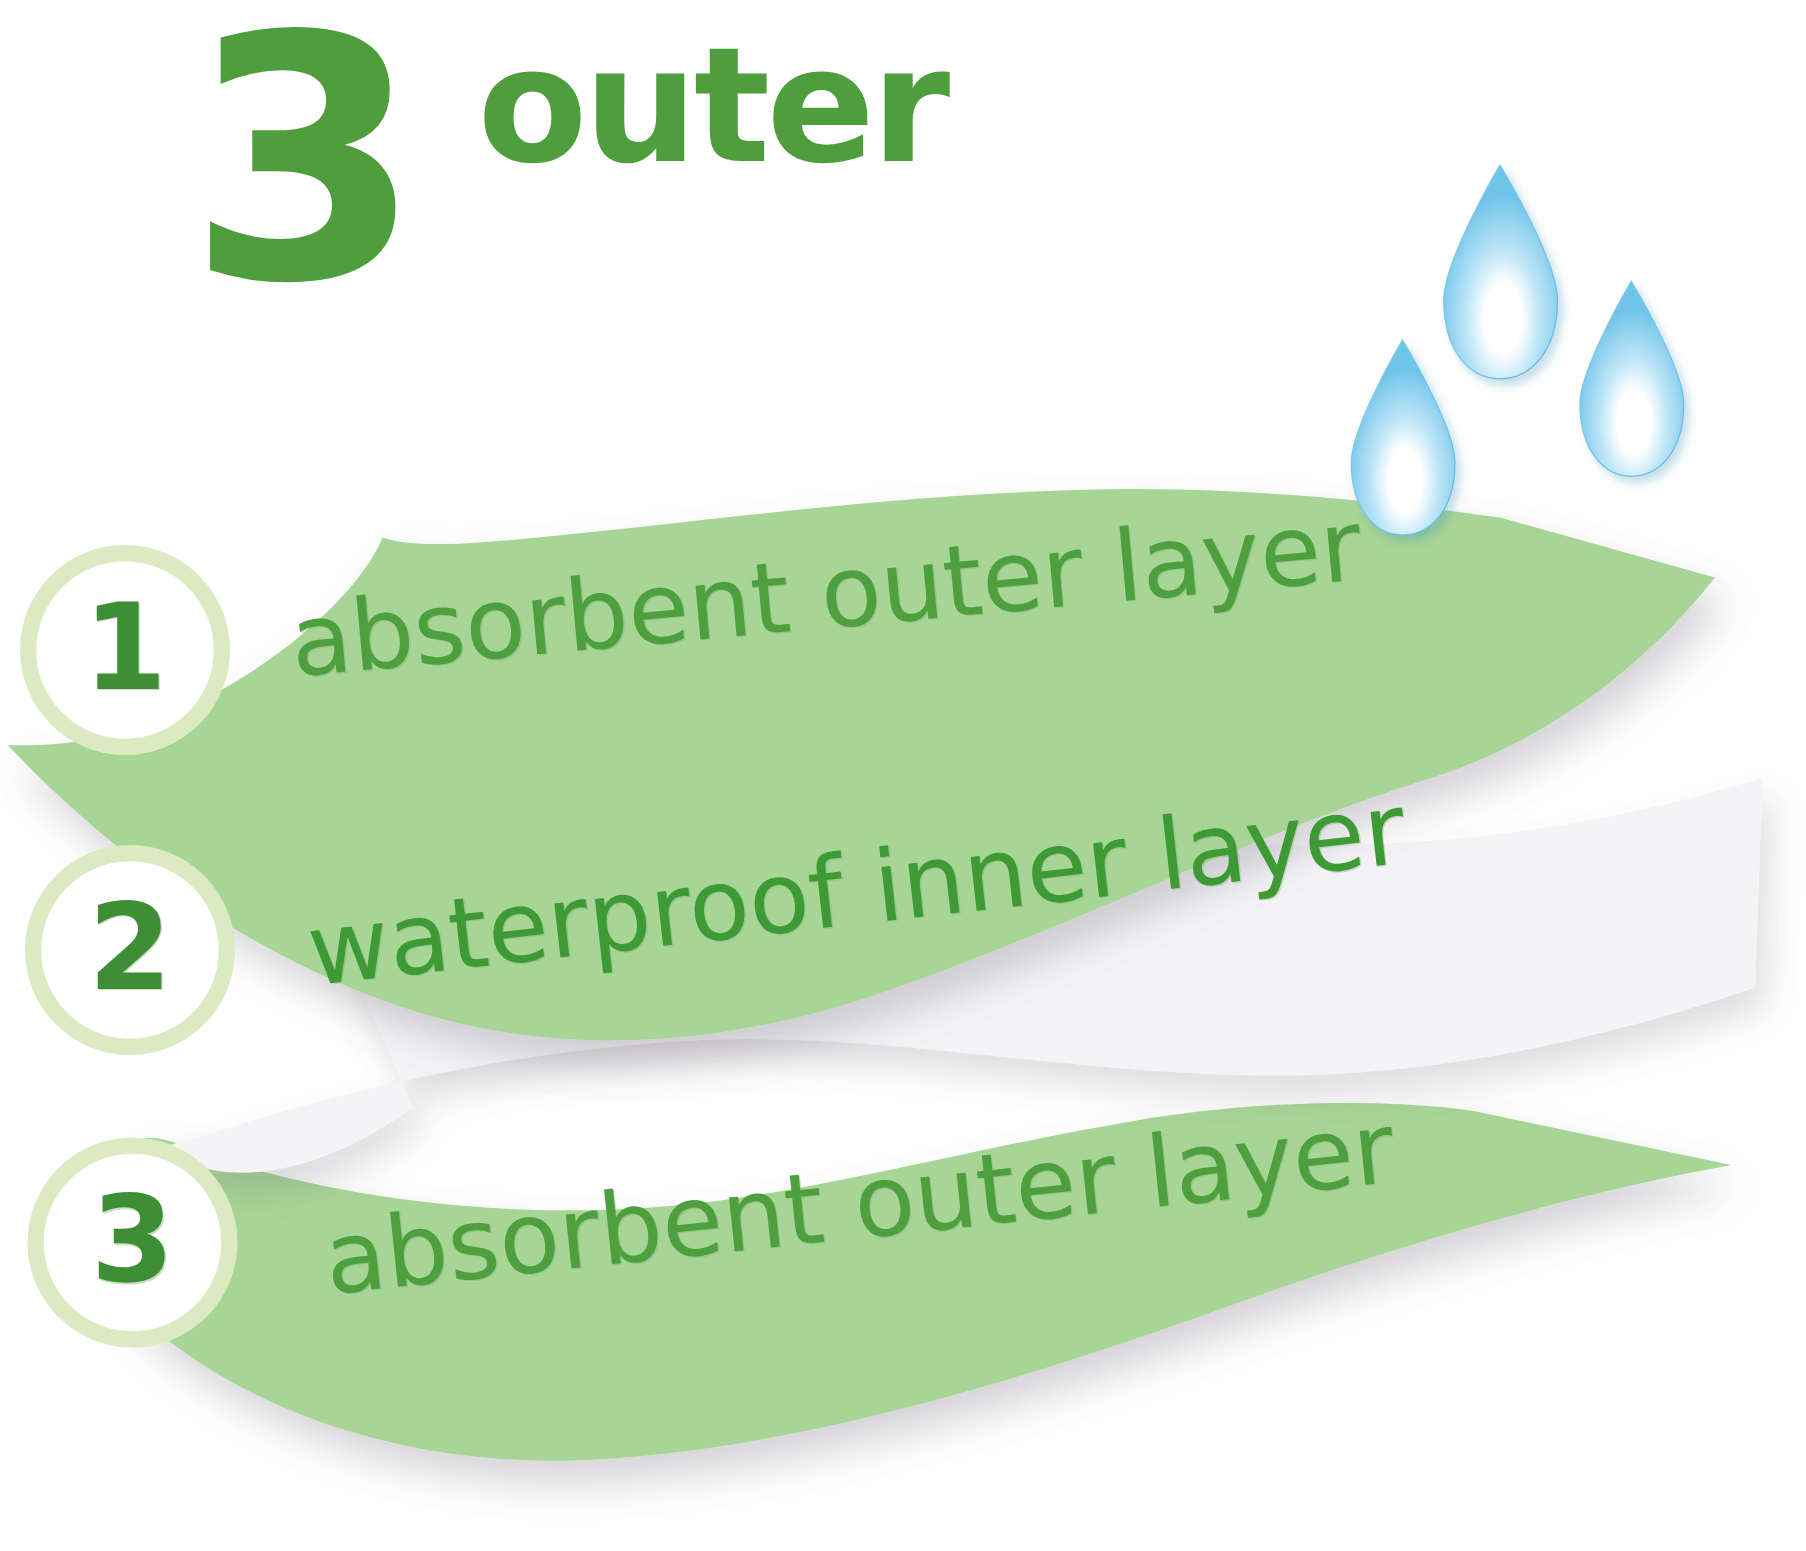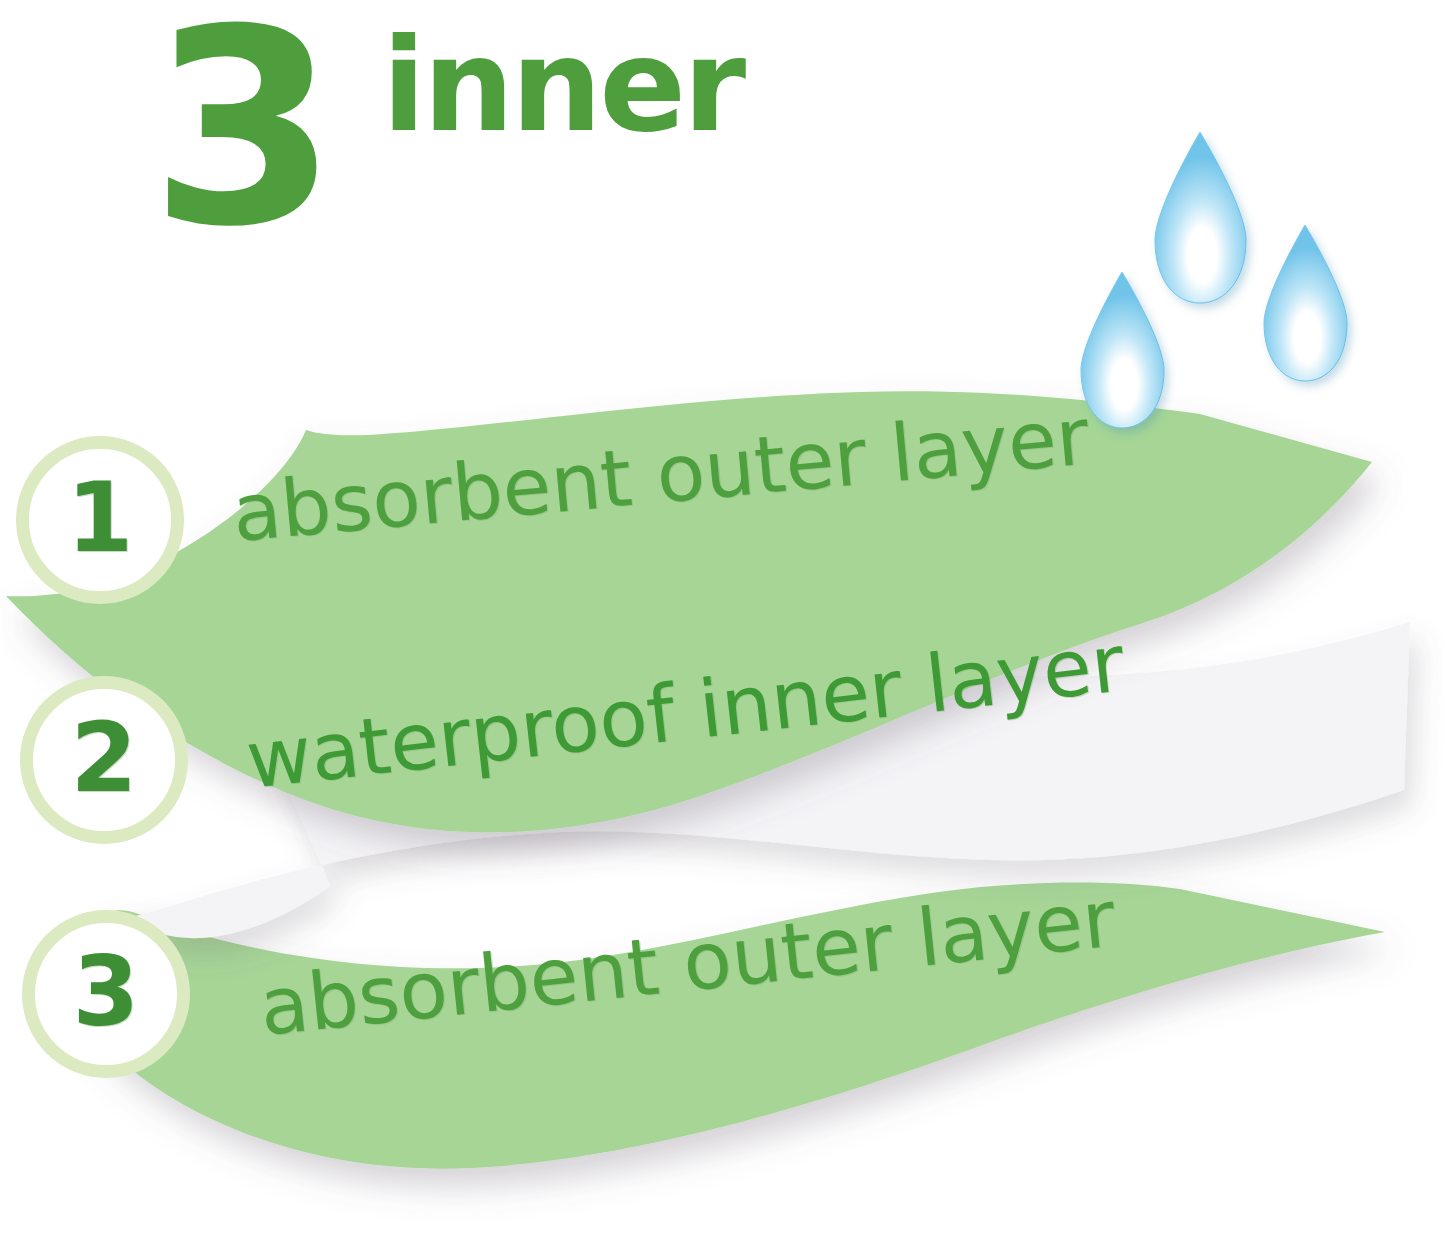--- a/index.html
+++ b/index.html
@@ -208,21 +208,21 @@
       <path fill="url(#dropGrad)" stroke="url(#dropEdge)" stroke-width="1" d="M 1122,272
                C 1122,272 1081,341 1081,370
                C 1081,407 1100,428 1122,428
                C 1145,428 1164,407 1164,370
                C 1164,341 1122,272 1122,272 Z"></path>
     </g>
   </svg>
 
   <div class="headline">
     <div class="hl-num">3</div>
-    <div class="hl-w1">inner</div>
+    <div class="hl-w1">outer</div>
   </div>
 
   <div class="layer-label lab1">absorbent outer layer</div>
   <div class="layer-label lab2">waterproof inner layer</div>
   <div class="layer-label lab3">absorbent outer layer</div>
 
   <div class="num-badge" id="badge1">
     <span>1</span>
   </div>
   <div class="num-badge" id="badge2">

